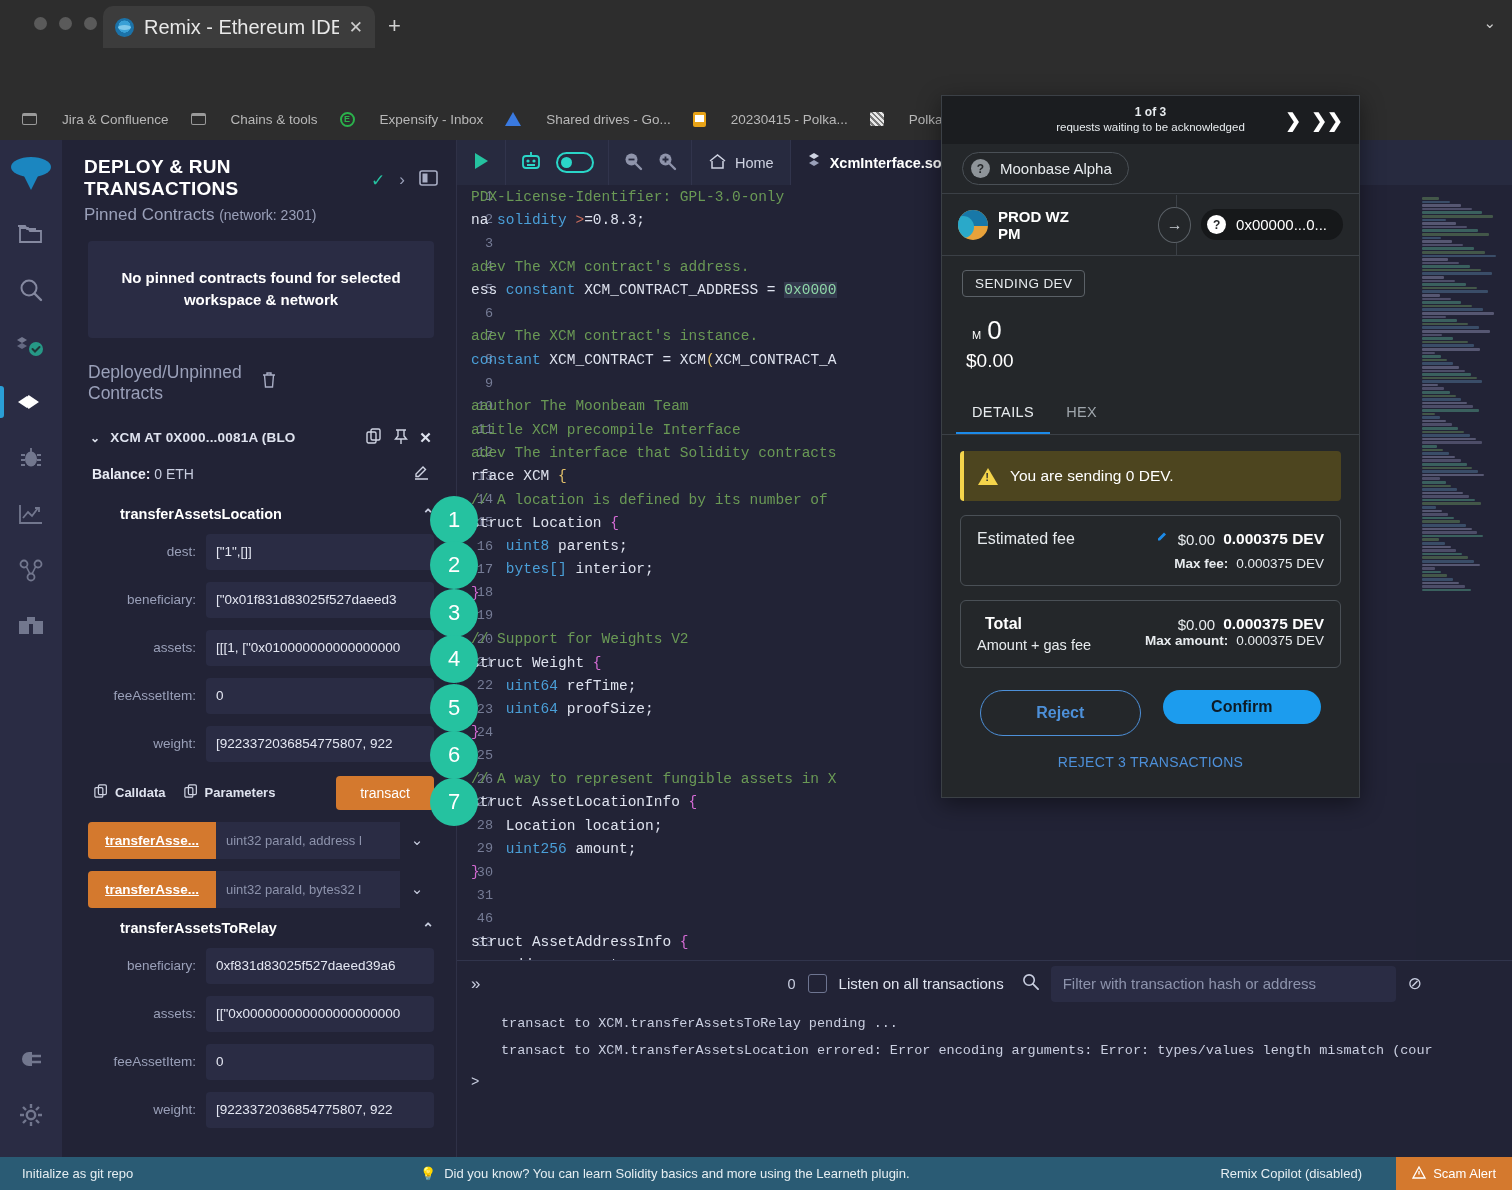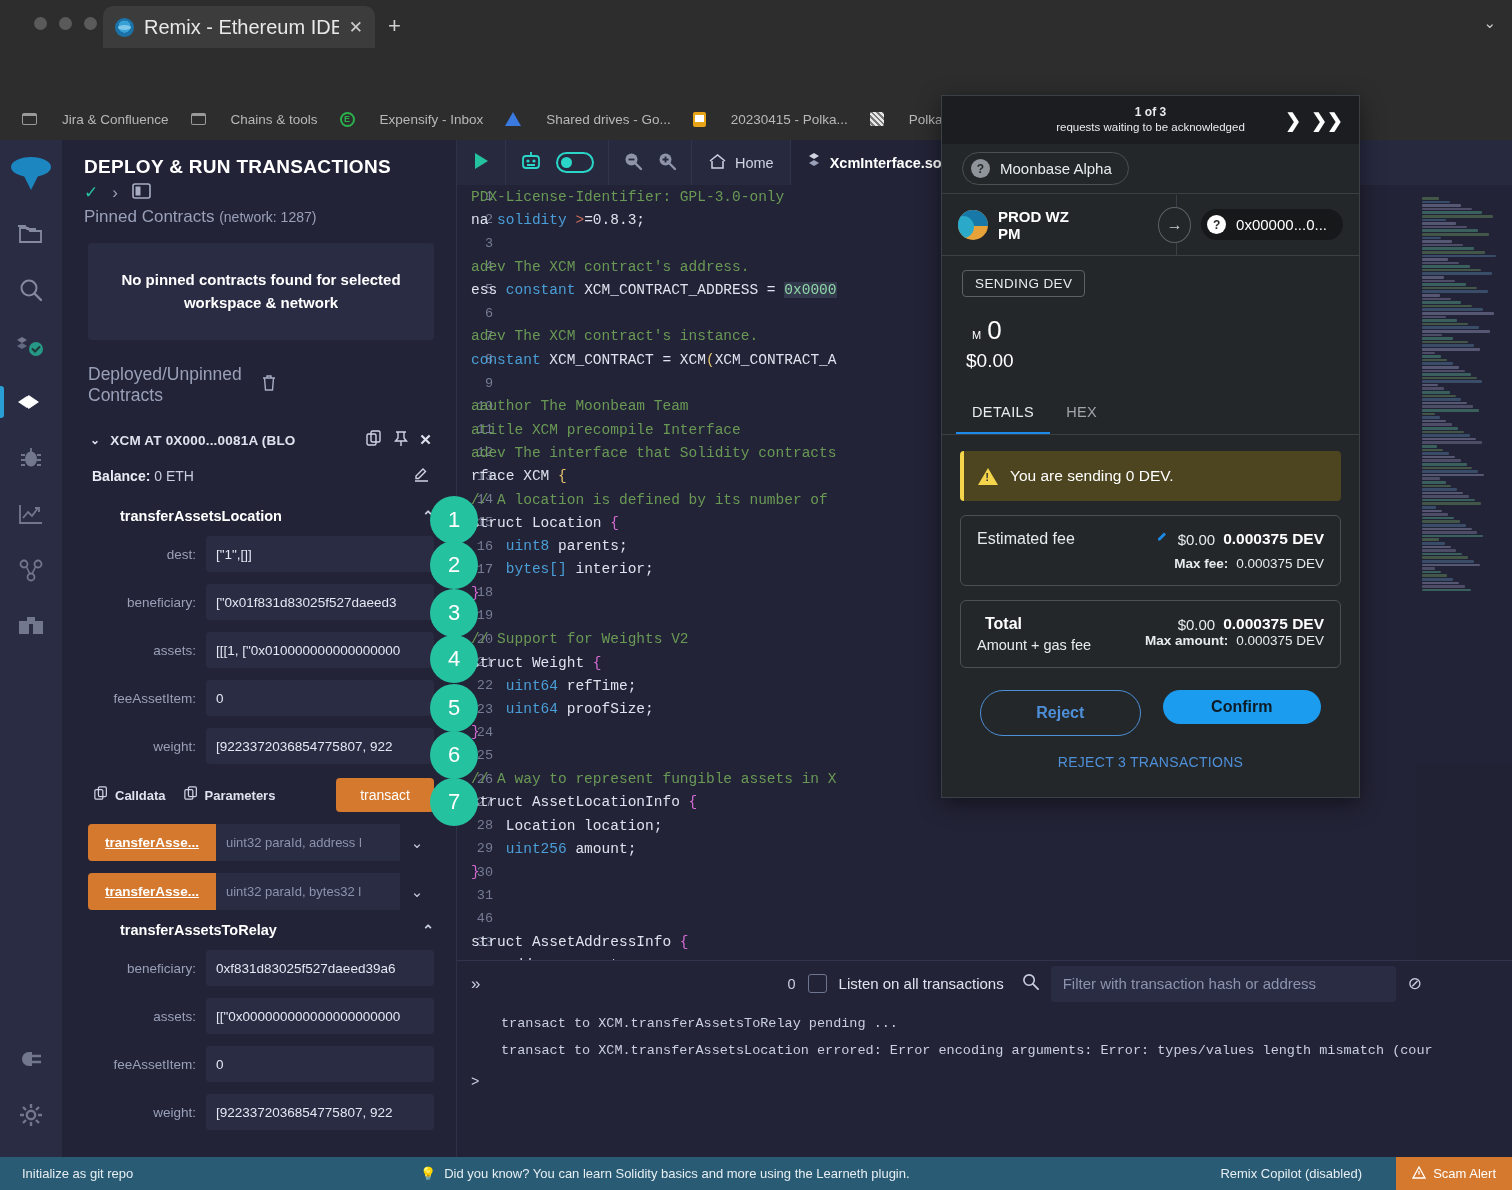--- a/index.html
+++ b/index.html
@@ -80,21 +80,21 @@
   .rail-item { width:62px; height:56px; display:flex; align-items:center; justify-content:center;
     position:relative; cursor:pointer; }
   .rail-item.active::before{content:""; position:absolute; left:0; top:12px; width:4px; height:32px;
     background:#2a9fd6; border-radius:0 3px 3px 0;}
   .rail-item svg { opacity:.72; }
   .rail-item.active svg { opacity:1; }
   .rail-spacer { flex:1; }
 
   .panel { position:absolute; left:62px; top:0; width:395px; height:1017px; background:#222336;
     overflow:hidden; border-right:1px solid #2f3147; }
-  .panel-head { padding:16px 18px 0 22px; display:flex; align-items:flex-start;flex-direction:column; }
+  .panel-head { padding:16px 18px 0 22px; display:flex; align-items:center; }
   .panel-title { color:#fff; font-size:19px; font-weight:bold; letter-spacing:.3px; line-height:1.18; flex:1;
     text-transform:uppercase;}
   .panel-head-ico { display:flex; gap:14px; align-items:center; padding-top:4px; }
   .subhead { color:#9aa0b9; font-size:17px; padding:4px 18px 0 22px; }
   .subhead small { font-size:14px; }
   .pinned-box { margin:16px 22px 0 26px; background:#2a2c44; border-radius:4px; padding:26px 16px;
     color:#fff; font-size:15px; text-align:center; font-weight:bold; line-height:1.5; }
   .deployed-row { display:flex; align-items:center; padding:24px 22px 10px 26px; }
   .deployed-row span { color:#9aa0b9; font-size:17.5px; flex:1; }
 
@@ -405,21 +405,21 @@
           <span style="color:#25c2a0;font-size:17px">✓</span>
           <span style="color:#9aa0b9;font-size:17px">›</span>
           <span><svg width="19" height="16" viewBox="0 0 19 16">
                 <rect x="1" y="1" width="17" height="14" rx="2" fill="none" stroke="#a8adc4" stroke-width="1.6"></rect>
                 <rect x="3.5" y="3.5" width="5" height="9" fill="#a8adc4"></rect>
               </svg></span>
         </div>
       </div>
       <div class="subhead">
         <span>Pinned Contracts</span>
-        <small>(network: 1287)</small>
+        <small>(network: 2301)</small>
       </div>
       <div class="pinned-box">No pinned contracts found for selected workspace &amp; network</div>
 
       <div class="deployed-row">
         <span>Deployed/Unpinned Contracts</span>
         <span><svg width="16" height="18" viewBox="0 0 16 18">
               <path d="M2 4h12M6 4V2h4v2M3.5 4l1 12h7l1-12" fill="none" stroke="#a8adc4" stroke-width="1.4"></path>
             </svg></span>
       </div>
 

